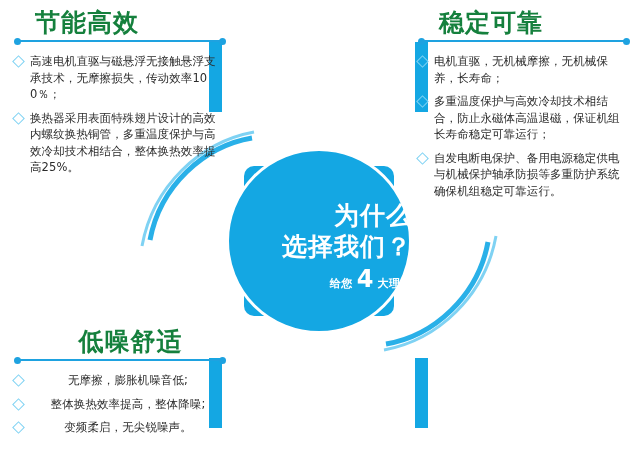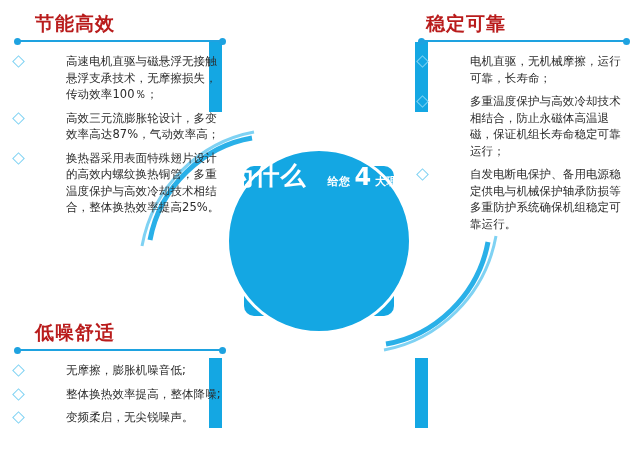--- a/index.html
+++ b/index.html
@@ -28,42 +28,42 @@
     pointer-events: none;
   }
 
   
   .panel {
     position: absolute;
     width: 212px;
   }
   .panel.tl { left: 14px;  top: 12px; }
   .panel.tr { left: 418px; top: 12px; }
-  .panel.bl { left: 14px;  top: 321px; }
+  .panel.bl { left: 14px;  top: 331px; text-align: center; }
   .panel.br { left: 418px; top: 331px; }
 
   .panel-title {
-    font-size: 19px;
+    font-size: 25px;
     font-weight: bold;
     letter-spacing: 1px;
-    color: #b91c1c;
+    color: #15803d;
     -webkit-text-stroke: 2.4px #ffffff;
     paint-order: stroke fill;
     text-shadow:
       -1.6px -1.6px 0 #fff,  1.6px -1.6px 0 #fff,
       -1.6px  1.6px 0 #fff,  1.6px  1.6px 0 #fff,
       -1.6px 0 0 #fff, 1.6px 0 0 #fff,
        0 -1.6px 0 #fff, 0 1.6px 0 #fff;
     line-height: 22px;
     white-space: nowrap;
   }
   .panel.tl .panel-title,
   .panel.bl .panel-title { margin-left: 21px; }
   .panel.tr .panel-title,
-  .panel.br .panel-title { margin-left: 8px; }
+  .panel.br .panel-title { margin-left: 21px; }
 
   
   .rule {
     position: relative;
     height: 10px;
     margin-top: 2px;
     width: 212px;
   }
   .rule .rule-line {
     position: absolute;
@@ -81,21 +81,20 @@
   .rule .rule-dot.left  { left: 0; }
   .rule .rule-dot.right { right: 0; }
 
   
   .bullets { margin-top: 7px; }
   .bullet {
     position: relative;
     display: flex;
     align-items: flex-start;
     margin-bottom: 7px;
-    gap: 36px;
   }
   .bullet:last-child { margin-bottom: 0; }
 
   .diamond {
     flex: 0 0 auto;
     width: 9px; height: 9px;
     margin: 4px 7px 0 0;
     border: 1.3px solid #7fd2f3;
     transform: rotate(45deg);
     background: transparent;
@@ -127,25 +126,25 @@
   #center-circle {
     position: absolute;
     left: 0; top: 0;
     width: 186px; height: 186px;
     border-radius: 50%;
     background: #14a7e3;
     border: 3px solid #ffffff;
   }
   #center-text {
     position: absolute;
-    left: 0; top: 12px;
+    left: 0; top: 4px;
     width: 186px; height: 186px;
     display: flex;
-    flex-direction: row;
-    align-items: flex-start;
+    flex-direction: column;
+    align-items: flex-end;
     justify-content: center;
     color: #ffffff;
   }
   .center-line {
     font-size: 25px;
     font-weight: bold;
     line-height: 31px;
     letter-spacing: 1px;
     white-space: nowrap;
   }
@@ -185,20 +184,21 @@
 
     <path fill="none" stroke="#29b0e8" stroke-width="5" d="M 488 242 C 478 296 434 336 386 344"></path>
     <path fill="none" stroke="#7fd2f3" stroke-width="3" d="M 496 236 C 485 296 438 340 384 350"></path>
   </svg>
 
   <div id="center-badge">
     <div id="center-square"></div>
     <div id="center-circle"></div>
     <div id="center-text">
       <div class="center-line">为什么</div>
+      <div class="center-line">选择我们？</div>
       <div id="center-sub">
         <span class="sub-small">给您</span>
         <span class="sub-num">4</span>
         <span class="sub-small">大理由</span>
       </div>
     </div>
   </div>
 
   <div class="panel tl">
     <div class="panel-title">节能高效</div>
@@ -207,40 +207,36 @@
       <span class="rule-line"></span>
       <span class="rule-dot right"></span>
     </div>
     <div class="bullets">
       <div class="bullet">
         <span class="diamond"></span>
         <span class="bullet-text">高速电机直驱与磁悬浮无接触悬浮支承技术，无摩擦损失，传动效率100％；</span>
       </div>
       <div class="bullet">
         <span class="diamond"></span>
-        <span class="bullet-text">高效三元流膨胀轮设计，多变效率高达87%，气动效率高；</span>
-      </div>
-      <div class="bullet">
-        <span class="diamond"></span>
         <span class="bullet-text">换热器采用表面特殊翅片设计的高效内螺纹换热铜管，多重温度保护与高效冷却技术相结合，整体换热效率提高25%。</span>
       </div>
     </div>
   </div>
 
   <div class="panel tr">
     <div class="panel-title">稳定可靠</div>
     <div class="rule">
       <span class="rule-dot left"></span>
       <span class="rule-line"></span>
       <span class="rule-dot right"></span>
     </div>
     <div class="bullets">
       <div class="bullet">
         <span class="diamond"></span>
-        <span class="bullet-text">电机直驱，无机械摩擦，运行可靠，长寿命；</span>
+        <span class="bullet-text">电机直驱，无机械摩擦，无机械保养，长寿命；</span>
       </div>
       <div class="bullet">
         <span class="diamond"></span>
         <span class="bullet-text">多重温度保护与高效冷却技术相结合，防止永磁体高温退磁，保证机组长寿命稳定可靠运行；</span>
       </div>
       <div class="bullet">
         <span class="diamond"></span>
         <span class="bullet-text">自发电断电保护、备用电源稳定供电与机械保护轴承防损等多重防护系统确保机组稳定可靠运行。</span>
       </div>
     </div>

